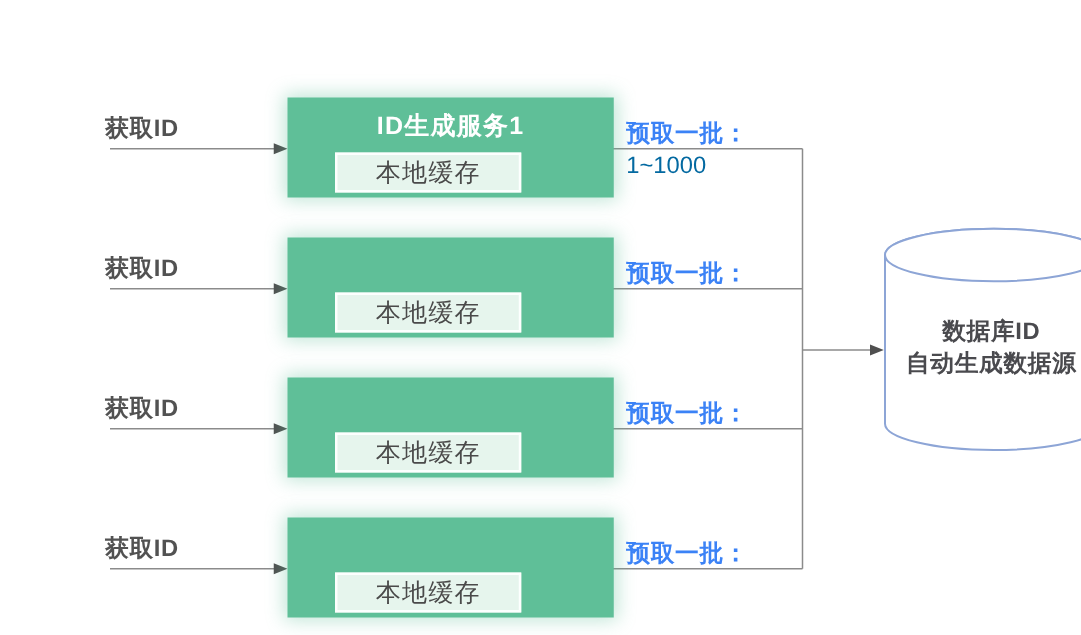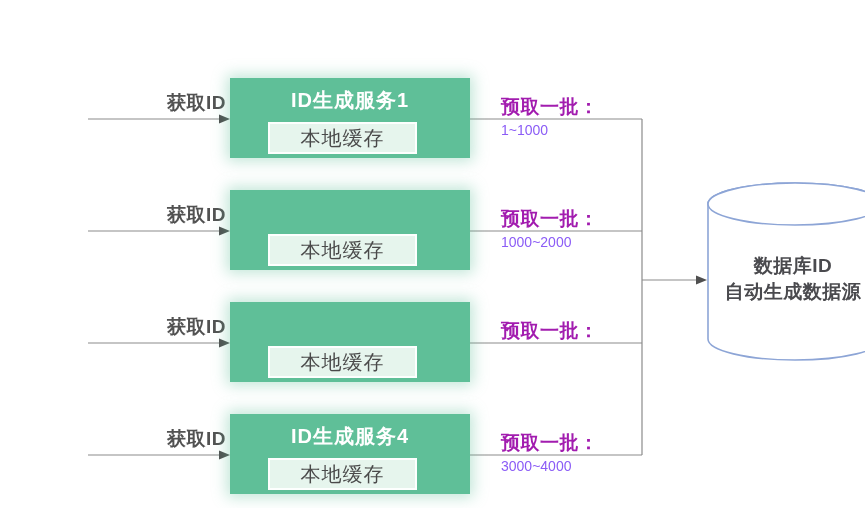--- a/index.html
+++ b/index.html
@@ -7,26 +7,26 @@
     position:relative;
     width:865px;height:508px;
     overflow:hidden;
     background:#ffffff;
     font-family:"Liberation Sans","DejaVu Sans",sans-serif;
   }
   #wires{position:absolute;left:0;top:0;width:865px;height:508px;}
 
   .fetch-label{
     position:absolute;left:84px;width:142px;
-    text-align:right;
+    text-align:left;
     font-size:19px;font-weight:600;color:#525252;
     letter-spacing:0.5px;
   }
   .service-box{
-    position:absolute;left:230px;width:240px;height:80px;
+    position:absolute;left:230px;width:261px;height:80px;
     background:#5fbf98;
     box-shadow:0 0 14px 3px rgba(95,191,152,0.40);
   }
   .service-title{
     position:absolute;left:0;top:9px;width:100%;
     text-align:center;
     font-size:20px;font-weight:600;color:#ffffff;
     letter-spacing:1px;
   }
   .cache-box{
@@ -34,26 +34,26 @@
     background:#e6f5ed;
     border:2px solid rgba(255,255,255,0.92);
     display:flex;align-items:center;justify-content:center;
   }
   .cache-label{
     font-size:20px;font-weight:500;color:#4a4a4a;
     letter-spacing:1px;
   }
   .prefetch-label{
     position:absolute;left:501px;
-    font-size:19px;font-weight:600;color:#a21caf;
+    font-size:19px;font-weight:600;color:#3b82f6;
     letter-spacing:0.5px;
   }
   .range-label{
     position:absolute;left:501px;
-    font-size:14px;font-weight:500;color:#8b5cf6;
+    font-size:19px;font-weight:500;color:#0369a1;
   }
   .db-label{
     position:absolute;left:703px;top:253px;width:180px;
     text-align:center;
     font-size:19px;font-weight:600;color:#4a4a4e;
     line-height:26px;letter-spacing:0.5px;
   }
 </style>
 </head>
 <body>
@@ -101,38 +101,35 @@
   <div class="prefetch-label" style="top:94px">预取一批：</div>
   <div class="range-label" style="top:122px">1~1000</div>
 
   <div class="fetch-label" style="top:202px">获取ID</div>
   <div class="service-box" style="top:190px">
     <div class="cache-box">
       <span class="cache-label">本地缓存</span>
     </div>
   </div>
   <div class="prefetch-label" style="top:206px">预取一批：</div>
-  <div class="range-label" style="top:234px">1000~2000</div>
 
   <div class="fetch-label" style="top:314px">获取ID</div>
   <div class="service-box" style="top:302px">
     <div class="cache-box">
       <span class="cache-label">本地缓存</span>
     </div>
   </div>
   <div class="prefetch-label" style="top:318px">预取一批：</div>
 
   <div class="fetch-label" style="top:426px">获取ID</div>
   <div class="service-box" style="top:414px">
-    <div class="service-title">ID生成服务4</div>
     <div class="cache-box">
       <span class="cache-label">本地缓存</span>
     </div>
   </div>
   <div class="prefetch-label" style="top:430px">预取一批：</div>
-  <div class="range-label" style="top:458px">3000~4000</div>
 
   <div class="db-label">
     <div>数据库ID</div>
     <div>自动生成数据源</div>
   </div>
 
 </div>
 
 </body></html>

